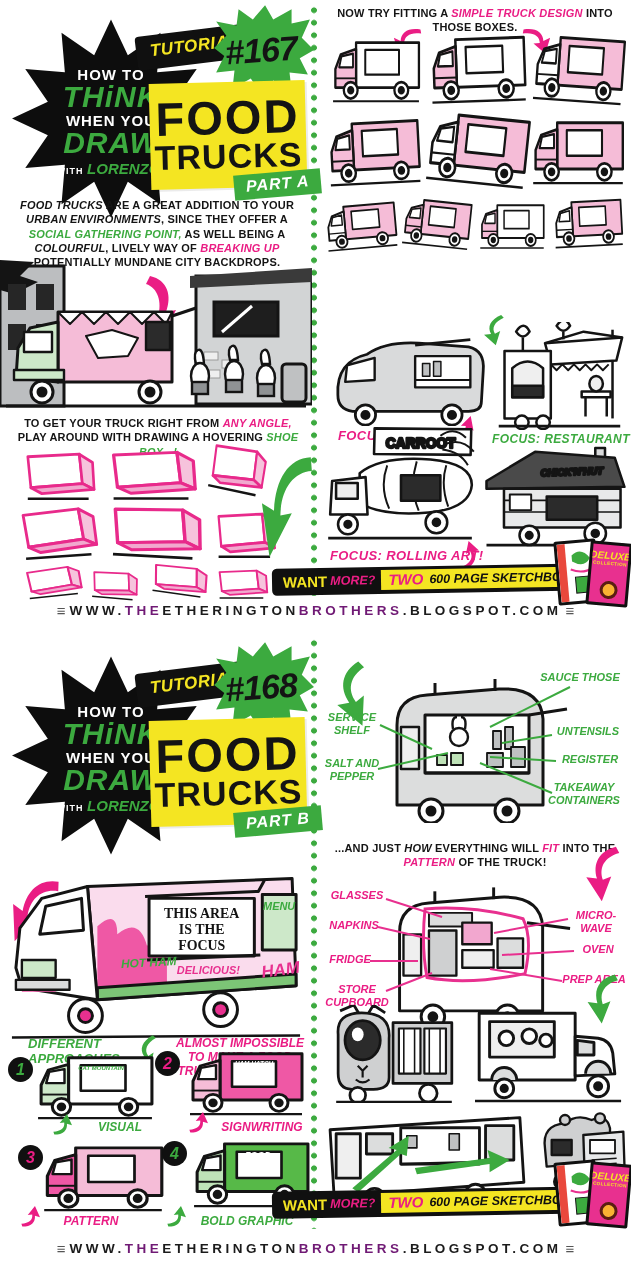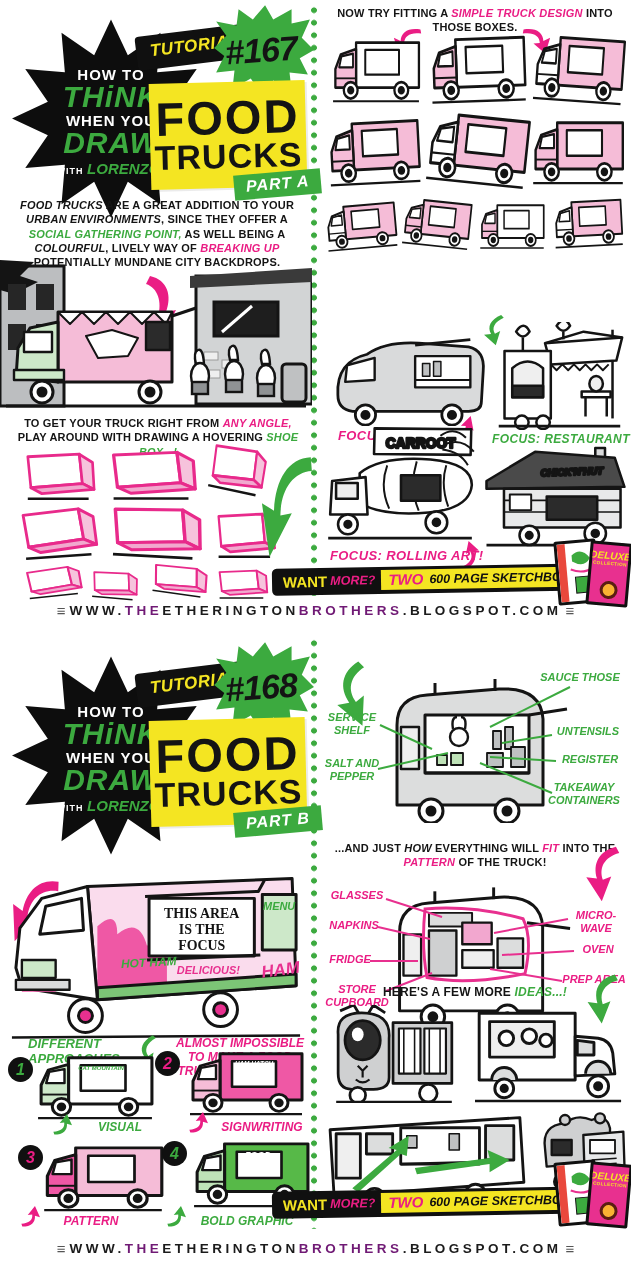--- a/index.html
+++ b/index.html
@@ -851,21 +851,20 @@
     </svg>
     <div class="abs lbl pink" style="left:2px;top:8px;width:70px">GLASSES</div>
     <div class="abs lbl pink" style="left:2px;top:38px;width:64px">NAPKINS</div>
     <div class="abs lbl pink" style="left:2px;top:72px;width:56px">FRIDGE</div>
     <div class="abs lbl pink" style="left:0px;top:102px;width:74px">STORE CUPBOARD</div>
     <div class="abs lbl pink" style="left:244px;top:28px;width:64px">MICRO-WAVE</div>
     <div class="abs lbl pink" style="left:252px;top:62px;width:52px">OVEN</div>
     <div class="abs lbl pink" style="left:238px;top:92px;width:72px">PREP AREA</div>
   </div>
 
-  <div class="abs txt" style="left:370px;top:352px;width:210px;font-size:12px"><span class="seg-n">HERE'S A FEW MORE </span><span class="seg-g">IDEAS...!</span></div>
   <div class="arrow" style="left:580px;top:340px;width:44px;height:52px;--ac:var(--green);transform:rotate(-8deg)">
   <svg viewBox="0 0 60 60" preserveAspectRatio="none">
     <path fill="var(--ac,#3caa3f)" d="M52 4 C30 6 20 18 23 34 L10 31 L25 58 L41 34 L30 36 C27 23 36 13 55 11 Z"></path>
   </svg>
 </div>
 
   <div class="abs" style="left:326px;top:372px;width:136px;height:98px">
     <svg viewBox="0 0 130 100" style="width:100%;height:100%">
       <g stroke="#141414" stroke-width="2.8" stroke-linejoin="round">
         <rect x="64" y="18" width="60" height="62" fill="#cfd0d1"></rect>

